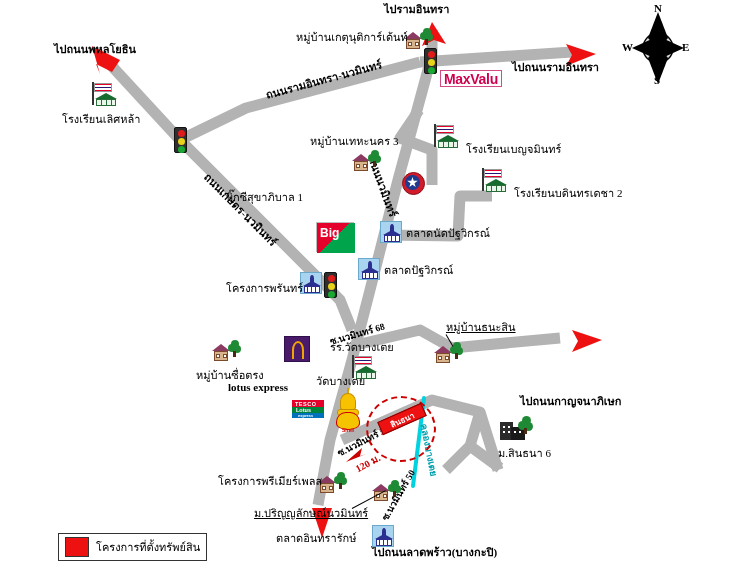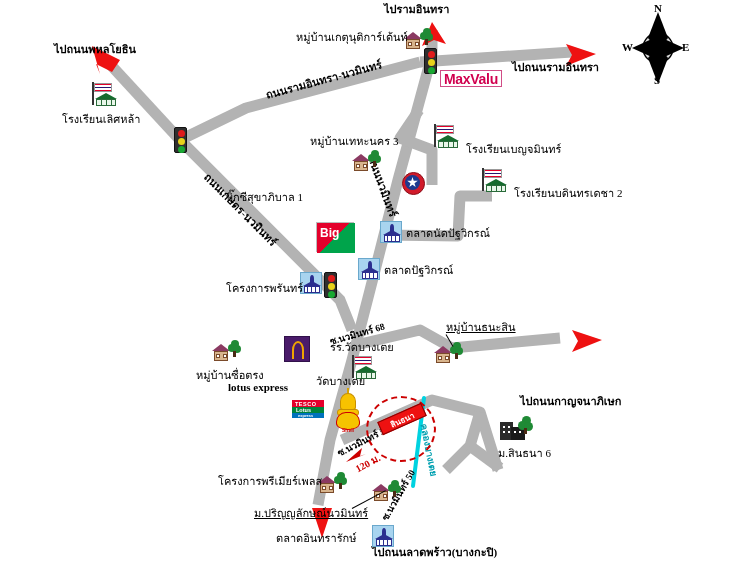--- a/index.html
+++ b/index.html
@@ -501,14 +501,18 @@
 
   <div class="proj-circle" style="left:366px;top:396px;width:66px;height:62px;"></div>
   <div class="proj-marker" style="left:378px;top:412px;width:46px;height:12px;transform:rotate(-24deg);">
     <div class="ptxt">สินธนา</div>
   </div>
   <div class="dist" style="left:356px;top:462px;transform:rotate(-28deg);">120 ม.</div>
   <svg style="position:absolute;left:344px;top:432px;width:40px;height:40px;">
     <polygon points="2,30 18,16 16,24 22,22" fill="#cc0000"></polygon>
   </svg>
 
+  <div class="legend" style="left:58px;top:533px;">
+    <div class="sw"></div>
+    <div class="lt">โครงการที่ตั้งทรัพย์สิน</div>
+  </div>
 
 </div>
 
 </body></html>

